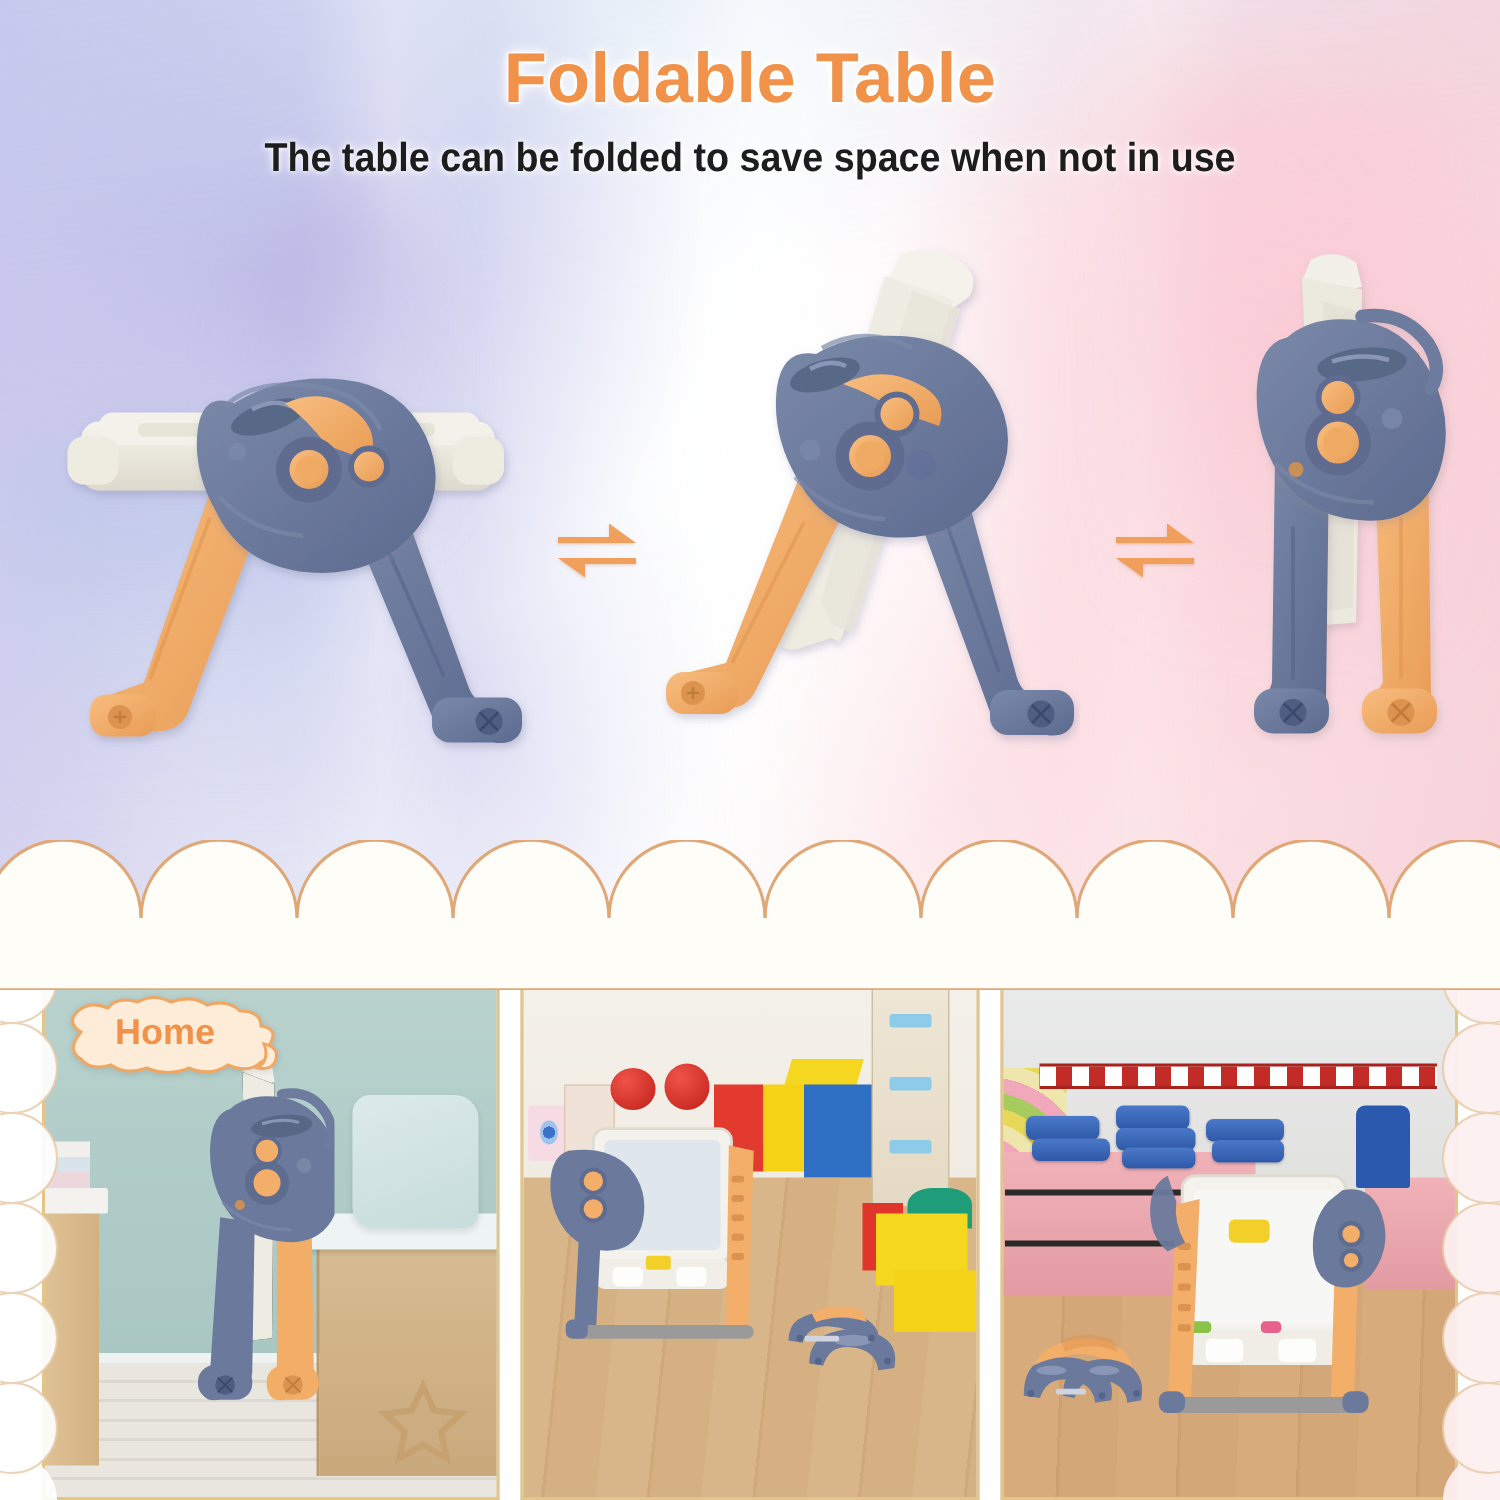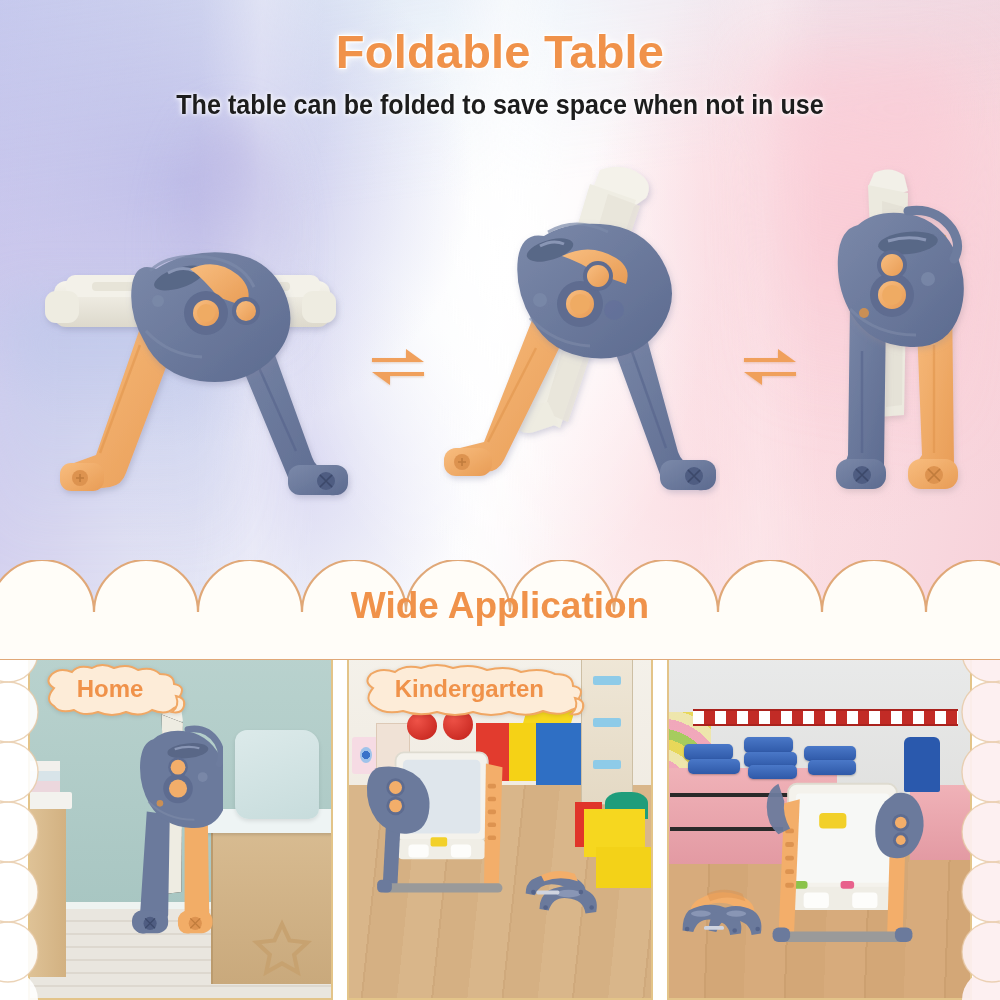--- a/index.html
+++ b/index.html
@@ -398,21 +398,20 @@
 
   <div class="scallop-banner">
     <svg viewBox="0 0 1000 100" preserveAspectRatio="none" aria-hidden="true">
       <path d="M-10,100 L-10,52
                a52,52 0 0 1 104,0 a52,52 0 0 1 104,0 a52,52 0 0 1 104,0
                a52,52 0 0 1 104,0 a52,52 0 0 1 104,0 a52,52 0 0 1 104,0
                a52,52 0 0 1 104,0 a52,52 0 0 1 104,0 a52,52 0 0 1 104,0
                a52,52 0 0 1 104,0 L1010,100 Z" fill="#fffdf8" stroke="#e0a878" stroke-width="2.2"></path>
     </svg>
   </div>
-  <div class="wide-app-title">Wide Application</div>
 
   <div class="photo-strip">
 
     <div class="photo-card">
       <div class="scene">
         <div class="home-wall"></div>
         <div class="home-baseboard"></div>
         <div class="home-floor"></div>
         <div class="home-table"></div>
         <div class="home-table-top"></div>
@@ -515,30 +514,20 @@
           <path d="M18 20 Q44 6 70 16 Q92 24 88 42 L74 44 Q70 28 48 26 Q28 24 22 40 L10 38 Q10 26 18 20 Z" fill="#6b7a9c"></path>
           <path d="M30 14 Q52 4 74 12 L78 22 Q56 14 34 22 Z" fill="#f3ae6a"></path>
           <path d="M40 34 Q66 22 90 34 Q106 42 102 62 L88 64 Q86 46 64 44 Q46 42 40 60 L28 58 Q28 42 40 34 Z" fill="#6b7a9c"></path>
           <ellipse cx="66" cy="38" rx="16" ry="5" fill="#8996b5"></ellipse>
           <circle cx="36" cy="56" r="3" fill="#55648a"></circle>
           <circle cx="96" cy="56" r="3" fill="#55648a"></circle>
           <circle cx="20" cy="36" r="3" fill="#55648a"></circle>
           <circle cx="82" cy="36" r="3" fill="#55648a"></circle>
           <rect x="24" y="34" width="30" height="5" rx="2" fill="#cfd4e0"></rect>
         </svg>
-      </div>
-      <div class="cloud-label wide">
-        <svg width="230" height="56" viewBox="0 0 230 56" aria-hidden="true">
-          <path d="M14 26 Q4 20 12 12 Q22 5 36 10 Q46 2 62 6 Q78 0 94 6 Q112 1 128 8
-                   Q148 3 162 10 Q182 5 196 12 Q214 12 214 24 Q226 26 220 36 Q226 44 212 48
-                   Q200 55 184 49 Q168 56 150 50 Q132 56 114 50 Q96 56 78 50
-                   Q60 55 44 49 Q26 53 16 45 Q4 38 14 26 Z" fill="#fdecd8" stroke="#f0a764" stroke-width="2"></path>
-          <path d="M216 36 q10 2 8 10 q-2 8 -12 6 q8 -6 4 -16 Z" fill="#fdecd8" stroke="#f0a764" stroke-width="2"></path>
-        </svg>
-        <div class="cloud-text">Kindergarten</div>
       </div>
     </div>
 
     <div class="photo-card">
       <div class="scene">
         <div class="dc-wall"></div>
         <div class="dc-rainbow"></div>
         <div class="dc-checker"></div>
         <div class="dc-floor"></div>
         <div class="dc-cabinet"></div>

